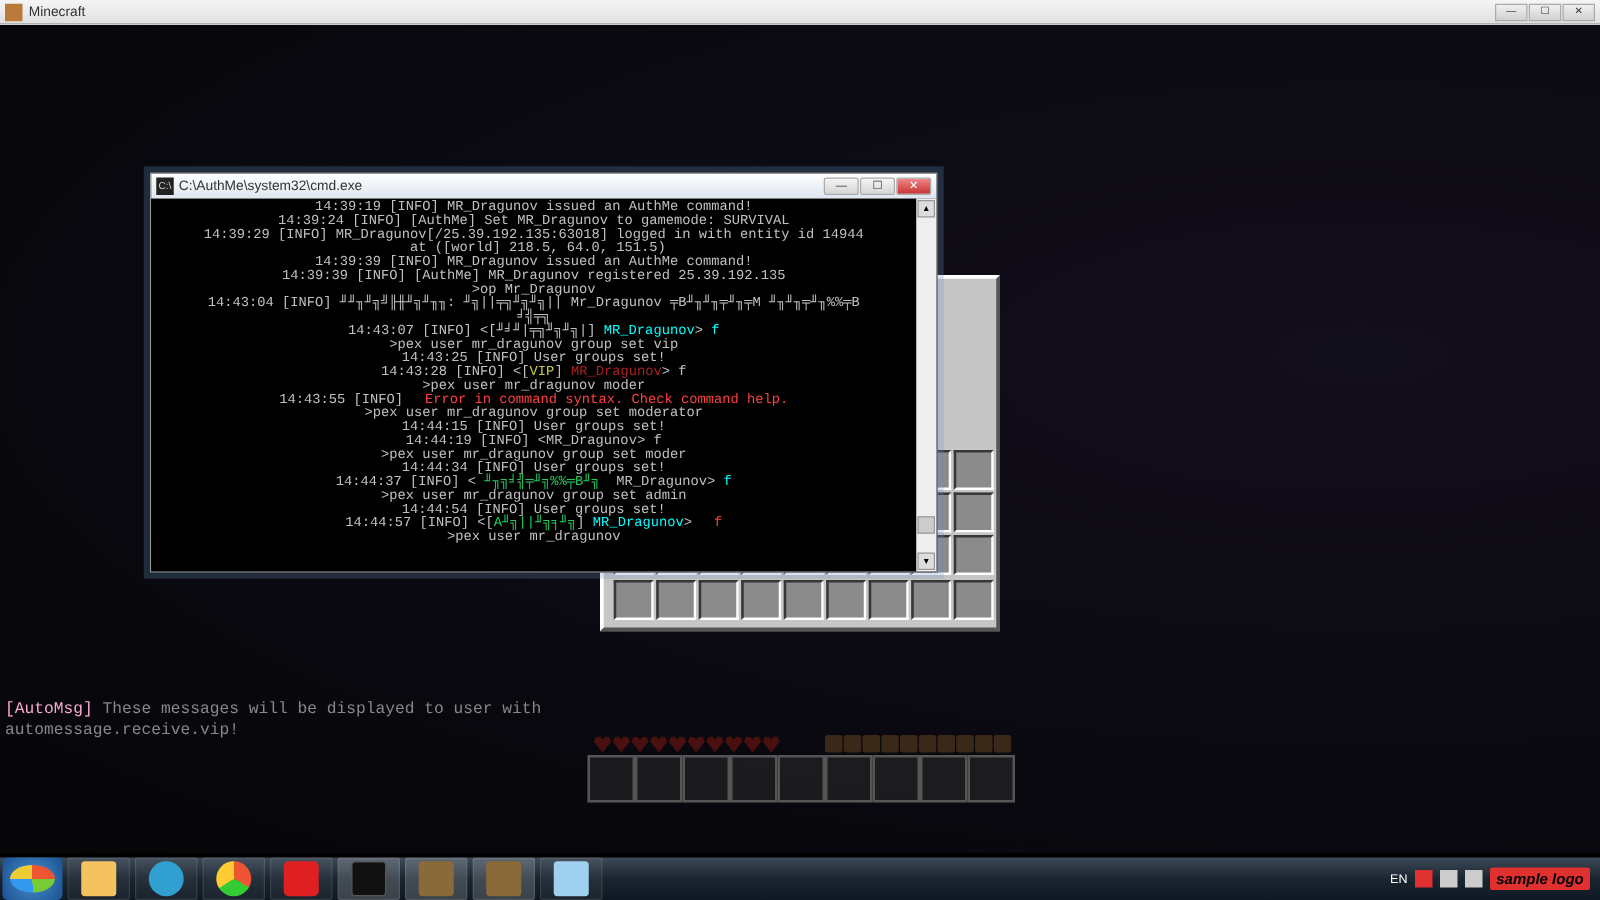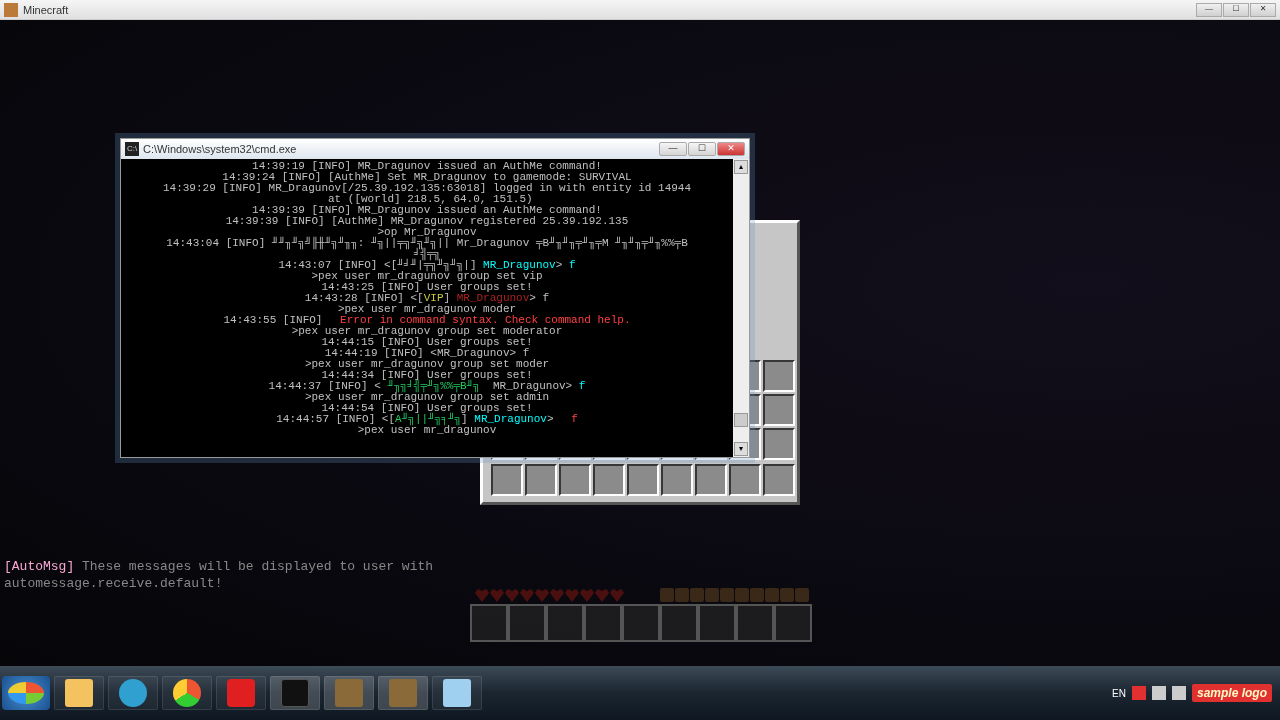--- a/index.html
+++ b/index.html
@@ -42,29 +42,29 @@
 .cmd-scroll .arrow { position: absolute; left: 1px; right: 1px; height: 14px; background: #ddd; border: 1px solid #999; font-size: 8px; text-align: center; line-height: 12px; }
 .cmd-scroll .arrow.up { top: 1px; }
 .cmd-scroll .arrow.dn { bottom: 1px; }
 .cmd-line { color: #c0c0c0; }
 .c-cyan { color: #00ffff; }
 .c-red { color: #ff4040; margin-left: 11px; }
 .c-darkred { color: #aa2020; }
 .c-green { color: #20cc60; }
 .c-yellow { color: #cccc40; margin-top: 27px; }
 
-.taskbar { position: absolute; bottom: 0; left: 0; right: 0; height: 54px; background: linear-gradient(#3d4a57,#1a2530 50%,#0f1822); display: flex; align-items: center; padding: 0 2px; }
+.taskbar { position: absolute; bottom: 0; left: 0; right: 0; height: 34px; background: linear-gradient(#3d4a57,#1a2530 50%,#0f1822); display: flex; align-items: center; padding: 0 2px; }
 .start { width: 48px; height: 34px; background: radial-gradient(circle at 50% 50%, #4a90d0, #1a5090); border-radius: 4px; position: relative; }
 .start::before { content:""; position:absolute; inset:6px; background: conic-gradient(#e53 0 25%, #7c3 25% 50%, #39e 50% 75%, #ec3 75% 100%); border-radius: 50%; }
 .task-item { width: 50px; height: 34px; margin-left: 4px; background: rgba(255,255,255,0.05); border: 1px solid rgba(255,255,255,0.1); border-radius: 2px; display: flex; align-items: center; justify-content: center; }
 .task-item.active { background: rgba(255,255,255,0.18); }
 .task-icon { width: 28px; height: 28px; border-radius: 3px; }
 .tray { margin-left: auto; display: flex; align-items: center; gap: 6px; padding-right: 6px; color: #fff; font-size: 10px; }
 .tray-icon { width: 14px; height: 14px; }
-.sample-logo { background: #e03030; color: #fef9c3; padding: 2px 5px; font-style: italic; font-weight: bold; font-size: 12px; border-radius: 2px; }
+.sample-logo { background: #e03030; color: #000000; padding: 2px 5px; font-style: italic; font-weight: bold; font-size: 12px; border-radius: 2px; }
 </style>
 </head>
 <body>
 
 <div class="minecraft-titlebar">
   <div class="icon"></div>
   <span>Minecraft</span>
   <div class="win-controls">
     <div class="win-btn">—</div>
     <div class="win-btn">☐</div>
@@ -155,27 +155,27 @@
       <div class="hslot"></div>
       <div class="hslot"></div>
       <div class="hslot"></div>
       <div class="hslot"></div>
       <div class="hslot"></div>
       <div class="hslot"></div>
     </div>
 
   <div class="chat">
     <div><span class="tag">[AutoMsg]</span><span> These messages will be displayed to user with</span></div>
-    <div>automessage.receive.default!</div>
+    <div>automessage.receive.vip!</div>
   </div>
 
   <div class="cmd-window">
     <div class="cmd-titlebar">
       <div class="icon">C:\</div>
-      <span>C:\Windows\system32\cmd.exe</span>
+      <span>C:\AuthMe\system32\cmd.exe</span>
       <div class="win-controls">
         <div class="win-btn">—</div>
         <div class="win-btn">☐</div>
         <div class="win-btn close">✕</div>
       </div>
     </div>
     <div class="cmd-body" id="cmd-body"><div class="cmd-line"><span>14:39:19 [INFO] MR_Dragunov issued an AuthMe command!</span></div><div class="cmd-line"><span>14:39:24 [INFO] [AuthMe] Set MR_Dragunov to gamemode: SURVIVAL</span></div><div class="cmd-line"><span>14:39:29 [INFO] MR_Dragunov[/25.39.192.135:63018] logged in with entity id 14944</span></div><div class="cmd-line"><span> at ([world] 218.5, 64.0, 151.5)</span></div><div class="cmd-line"><span>14:39:39 [INFO] MR_Dragunov issued an AuthMe command!</span></div><div class="cmd-line"><span>14:39:39 [INFO] [AuthMe] MR_Dragunov registered 25.39.192.135</span></div><div class="cmd-line"><span>&gt;op Mr_Dragunov</span></div><div class="cmd-line"><span>14:43:04 [INFO] ╜╜╖╜╗╝╟╫╜╗╜╖╖: ╜╗||╤╗╜╗╜╗|| Mr_Dragunov ╤B╜╖╜╖╤╜╖╤M ╜╖╜╖╤╜╖%%╤B</span></div><div class="cmd-line"><span>╛╣╤╗</span></div><div class="cmd-line"><span>14:43:07 [INFO] &lt;[╜╛╜|╤╗╜╗╜╗|] </span><span class="c-cyan">MR_Dragunov</span><span>&gt; </span><span class="c-cyan">f</span></div><div class="cmd-line"><span>&gt;pex user mr_dragunov group set vip</span></div><div class="cmd-line"><span>14:43:25 [INFO] User groups set!</span></div><div class="cmd-line"><span>14:43:28 [INFO] &lt;[</span><span class="c-yellow">VIP</span><span>] </span><span class="c-darkred">MR_Dragunov</span><span>&gt; f</span></div><div class="cmd-line"><span>&gt;pex user mr_dragunov moder</span></div><div class="cmd-line"><span>14:43:55 [INFO] </span><span class="c-red">Error in command syntax. Check command help.</span></div><div class="cmd-line"><span>&gt;pex user mr_dragunov group set moderator</span></div><div class="cmd-line"><span>14:44:15 [INFO] User groups set!</span></div><div class="cmd-line"><span>14:44:19 [INFO] &lt;MR_Dragunov&gt; f</span></div><div class="cmd-line"><span>&gt;pex user mr_dragunov group set moder</span></div><div class="cmd-line"><span>14:44:34 [INFO] User groups set!</span></div><div class="cmd-line"><span>14:44:37 [INFO] &lt; </span><span class="c-green">╜╖╗╛╣╤╜╗%%╤B╜╗</span><span>  MR_Dragunov&gt; </span><span class="c-cyan">f</span></div><div class="cmd-line"><span>&gt;pex user mr_dragunov group set admin</span></div><div class="cmd-line"><span>14:44:54 [INFO] User groups set!</span></div><div class="cmd-line"><span>14:44:57 [INFO] &lt;[</span><span class="c-green">A╜╗||╜╗╕╜╗</span><span>] </span><span class="c-cyan">MR_Dragunov</span><span>&gt; </span><span class="c-red">f</span></div><div class="cmd-line"><span>&gt;pex user mr_dragunov</span></div></div>
     <div class="cmd-scroll">
       <div class="arrow up">▴</div>
       <div class="thumb"></div>

